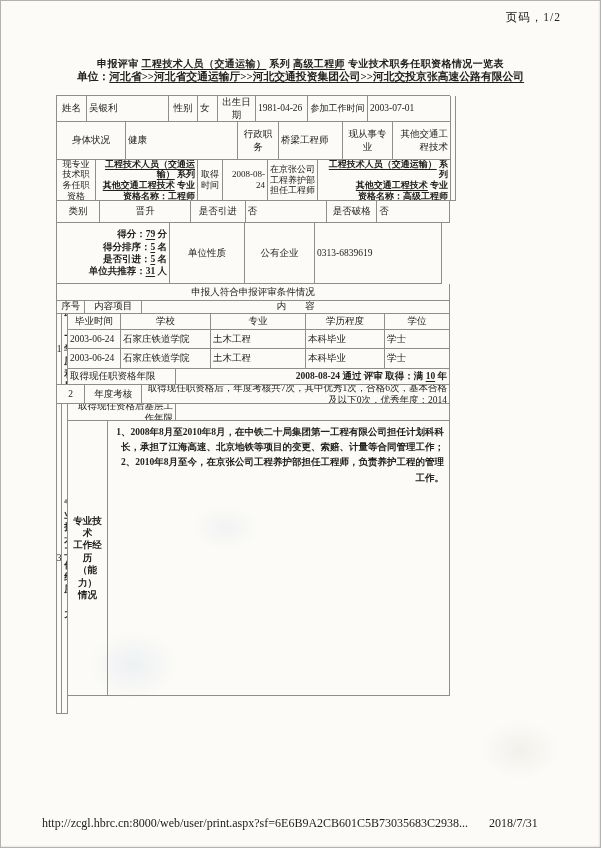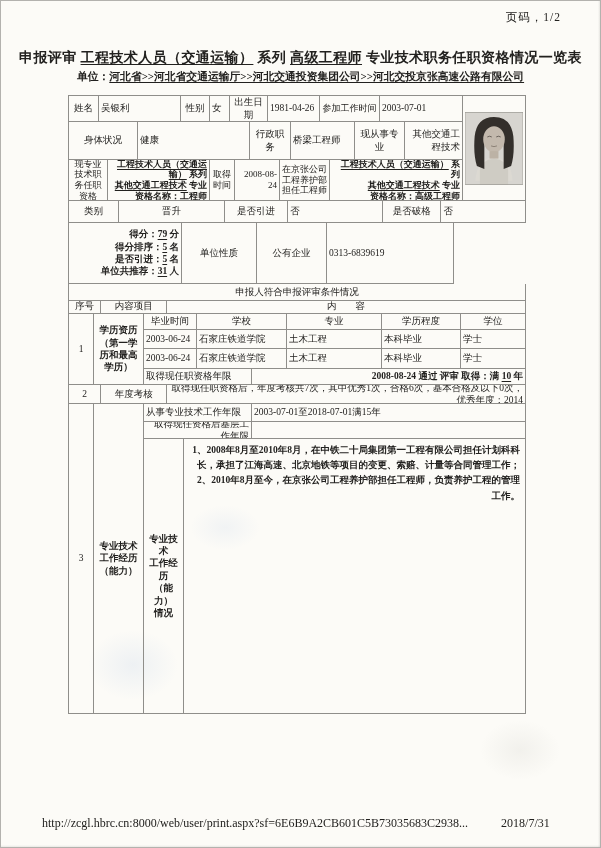--- a/index.html
+++ b/index.html
@@ -7,43 +7,43 @@
   body {
     width:601px; height:848px; position:relative; overflow:hidden;
     background:#fcfbf7;
     font-family:"Liberation Serif","DejaVu Serif",serif;
     color:#22211f;
   }
   .frame { position:absolute; inset:0; border:1px solid #b3b2ae; pointer-events:none; z-index:50; }
   .edge-r { position:absolute; top:0; right:0; width:3px; height:100%; background:linear-gradient(to left, rgba(120,120,115,0.25), transparent); z-index:49;}
   .edge-b { position:absolute; left:0; bottom:0; width:100%; height:3px; background:linear-gradient(to top, rgba(120,120,115,0.22), transparent); z-index:49;}
   .pageno { position:absolute; top:10px; right:40px; font-size:11.5px; letter-spacing:1px; }
-  .title { position:absolute; top:49px; left:0; width:100%; text-align:center; font-size:14px; font-weight:bold; letter-spacing:0.4px; }
+  .title { position:absolute; top:57px; left:0; width:100%; text-align:center; font-size:10px; font-weight:bold; letter-spacing:0.4px; }
   .unitline { position:absolute; top:70px; left:0; width:100%; text-align:center; font-size:10.8px; font-weight:bold; }
   .u { text-decoration:underline; text-underline-offset:2px; }
   .tbl {
-    position:absolute; left:56px; top:95px; width:458px;
+    position:absolute; left:56px; top:95px; width:394px;
     border-top:1px solid #8f8e8a; border-left:1px solid #8f8e8a;
-    font-size:9.5px; line-height:1.3;margin-left:12px;
+    font-size:9.5px; line-height:1.3;
   }
   .tr { display:flex; }
   .c {
     border-right:1px solid #8f8e8a; border-bottom:1px solid #8f8e8a;
     display:flex; align-items:center; justify-content:center;
     text-align:center; padding:1px 2px; overflow:hidden;
   }
   .cl { justify-content:flex-start; text-align:right; }
   .ct { align-items:flex-start;font-weight:bold; }
   .w { width:100%;font-weight:bold; }
   .ba { word-break:break-all; }
   .qcell { font-size:9px; line-height:1.18; padding:0 2px; }
   .small { font-size:9px; }
   .photo-wrap { display:flex; align-items:center; justify-content:center; }
   .footer { position:absolute; left:42px; top:816px; font-size:12px; white-space:nowrap; }
-  .footer .fdate { margin-left:30px; }
+  .footer .fdate { margin-left:18px; }
   .blob { position:absolute; border-radius:50%; pointer-events:none; }
   .blob1 { left:88px; top:630px; width:90px; height:70px;
     background:radial-gradient(closest-side, rgba(110,150,210,0.10), transparent); }
   .blob2 { left:190px; top:505px; width:70px; height:45px;
     background:radial-gradient(closest-side, rgba(110,150,210,0.08), transparent); }
   .blob3 { left:480px; top:720px; width:80px; height:60px;
     background:radial-gradient(closest-side, rgba(150,150,140,0.10), transparent); }
 </style>
 </head>
 <body>
@@ -192,24 +192,20 @@
     <div class="c cl" style="width:382px;height:19px">取得现任职资格后，年度考核共7次，其中优秀1次，合格6次，基本合格及以下0次，优秀年度：2014</div>
   </div>
 
   <div class="tr">
     <div class="c" style="width:34px;height:310px">3</div>
     <div class="c" style="width:70px;height:310px">
       <div class="w"><span>专业技术工作经历</span><br><span>（能力）</span></div>
     </div>
     <div style="width:382px">
       <div class="tr">
-        <div class="c cl" style="width:108px;height:18px">从事专业技术工作年限</div>
-        <div class="c cl" style="width:274px;height:18px">2003-07-01至2018-07-01满15年</div>
-      </div>
-      <div class="tr">
         <div class="c cl" style="width:108px;height:17px">取得现任资格后基层工作年限</div>
         <div class="c cl" style="width:274px;height:17px"></div>
       </div>
       <div class="tr">
         <div class="c" style="width:40px;height:275px">
           <div class="w"><span>专业技术</span><br><span>工作经历</span><br><span>（能力）</span><br><span>情况</span></div>
         </div>
         <div class="c cl ct" style="width:342px;height:275px;padding:4px 5px;line-height:1.6">1、2008年8月至2010年8月，在中铁二十局集团第一工程有限公司担任计划科科长，承担了江海高速、北京地铁等项目的变更、索赔、计量等合同管理工作；2、2010年8月至今，在京张公司工程养护部担任工程师，负责养护工程的管理工作。</div>
       </div>
     </div>

